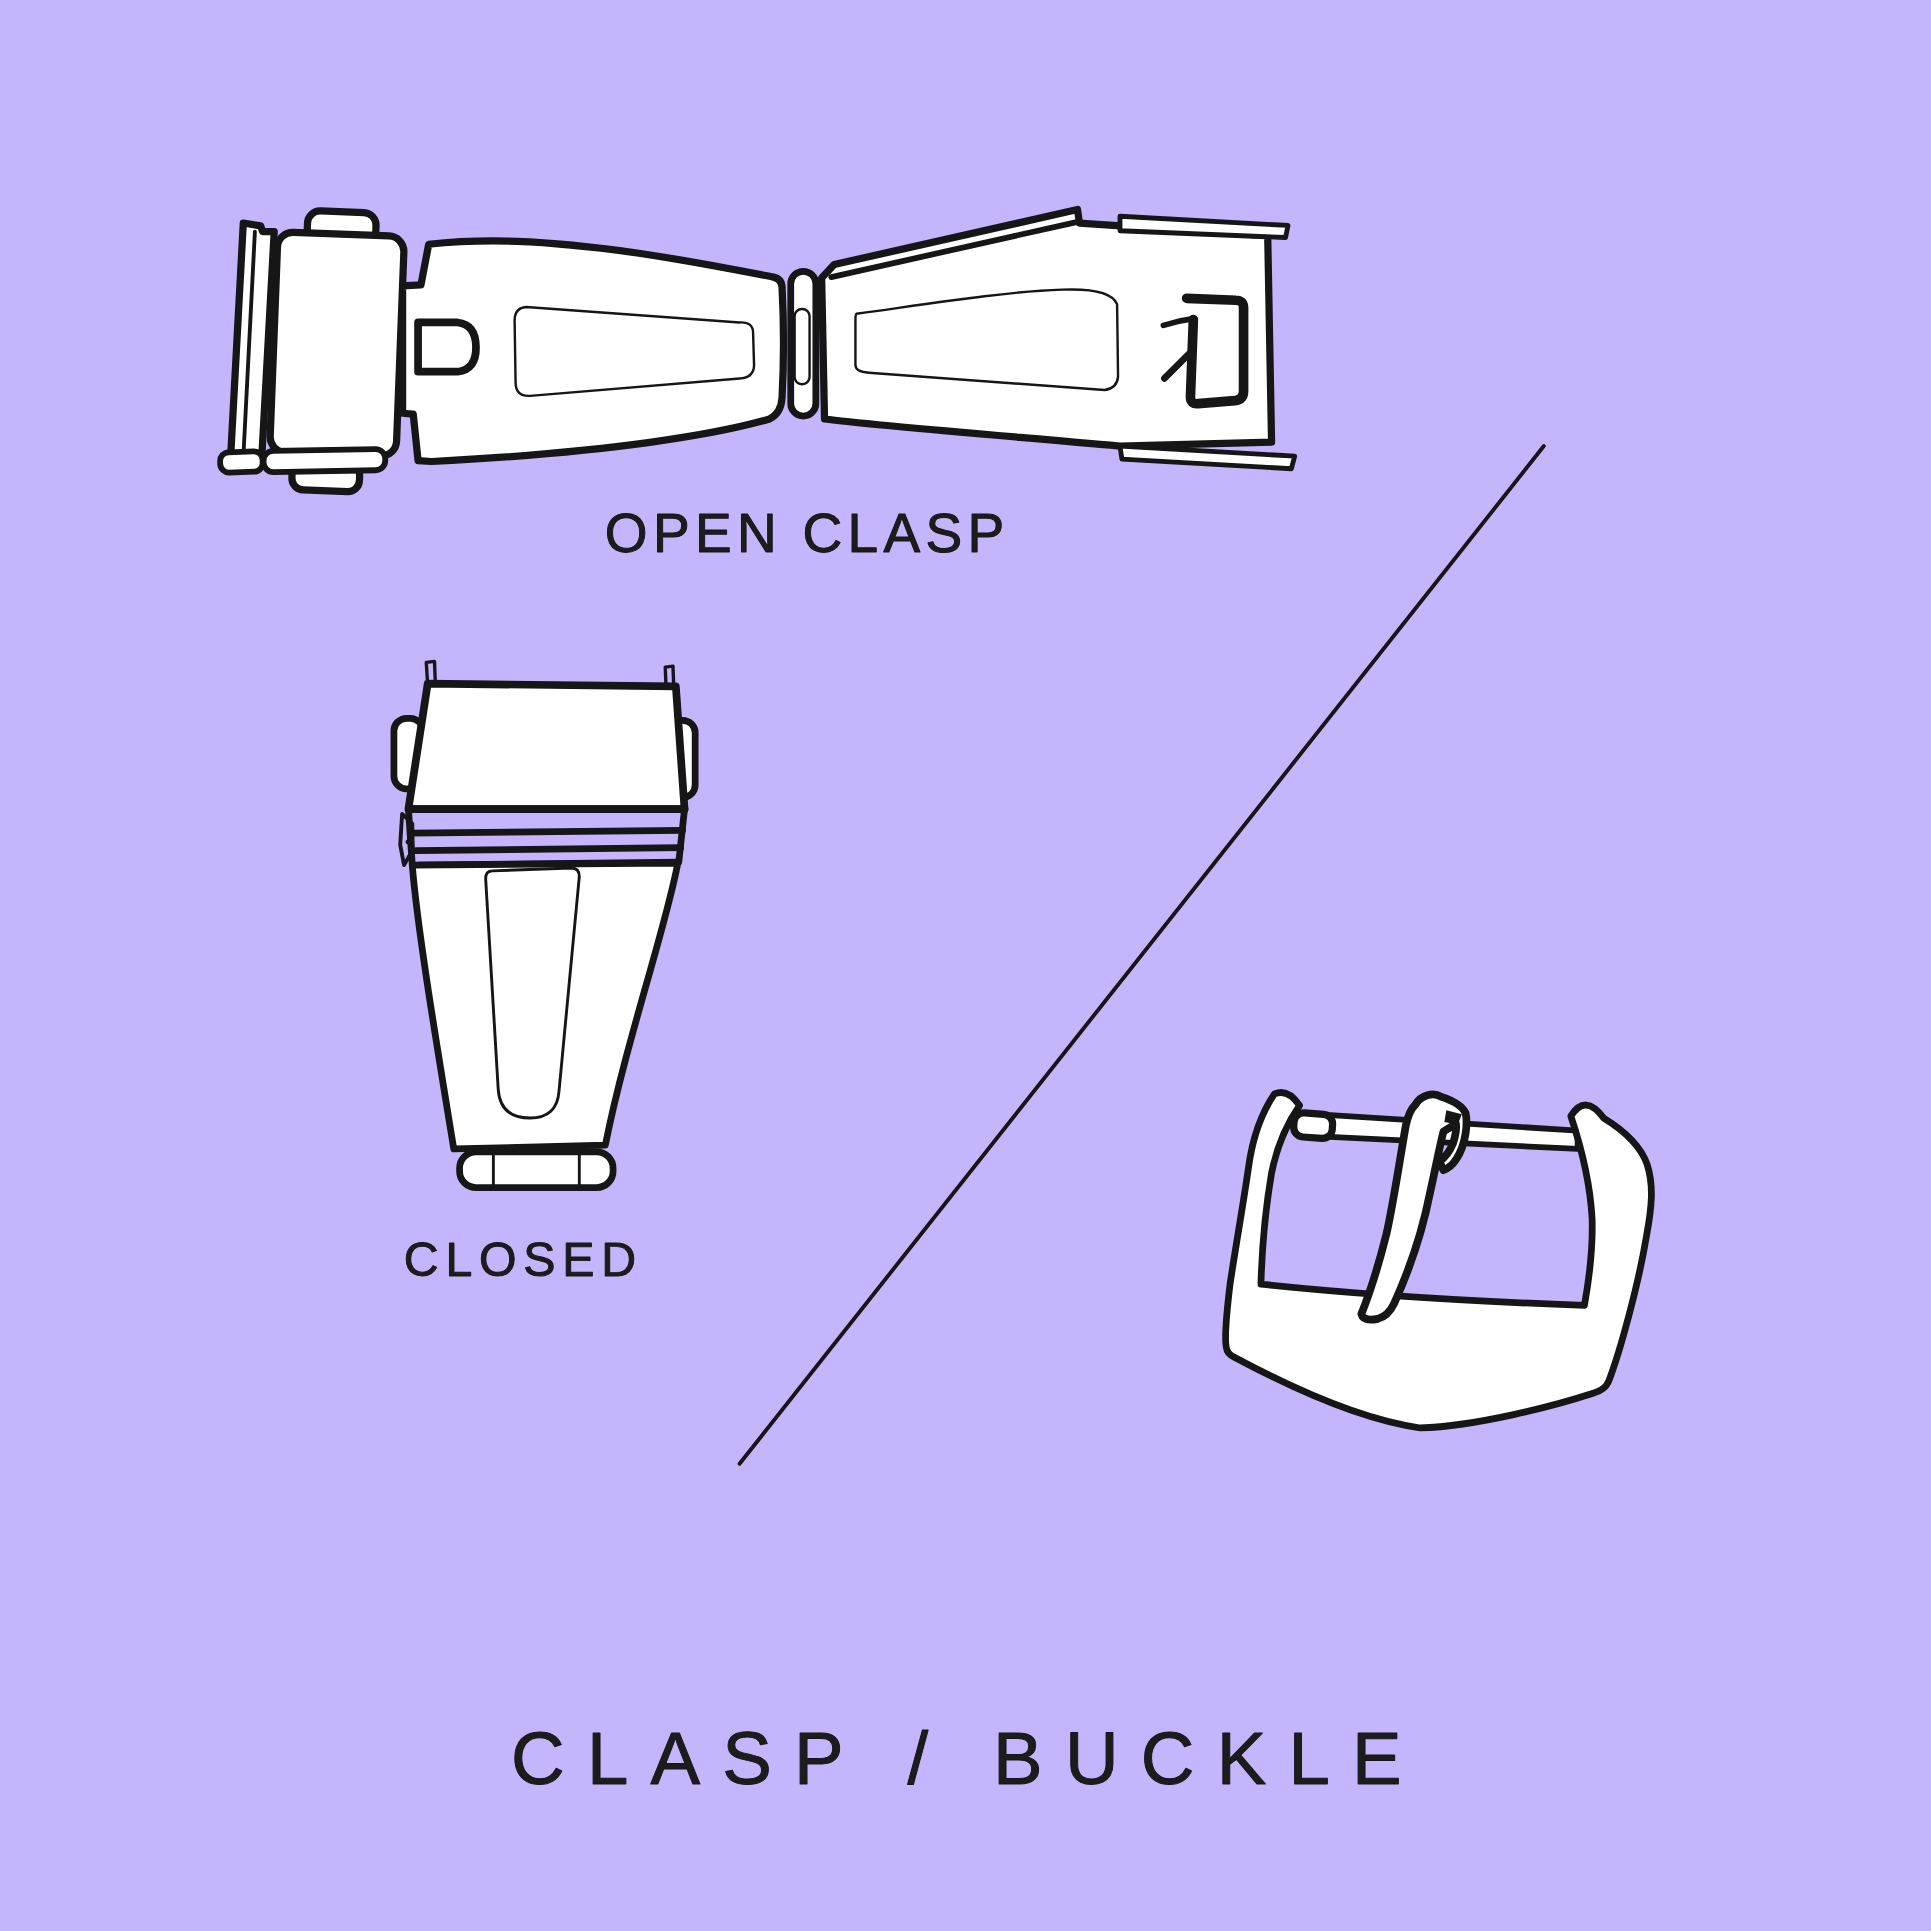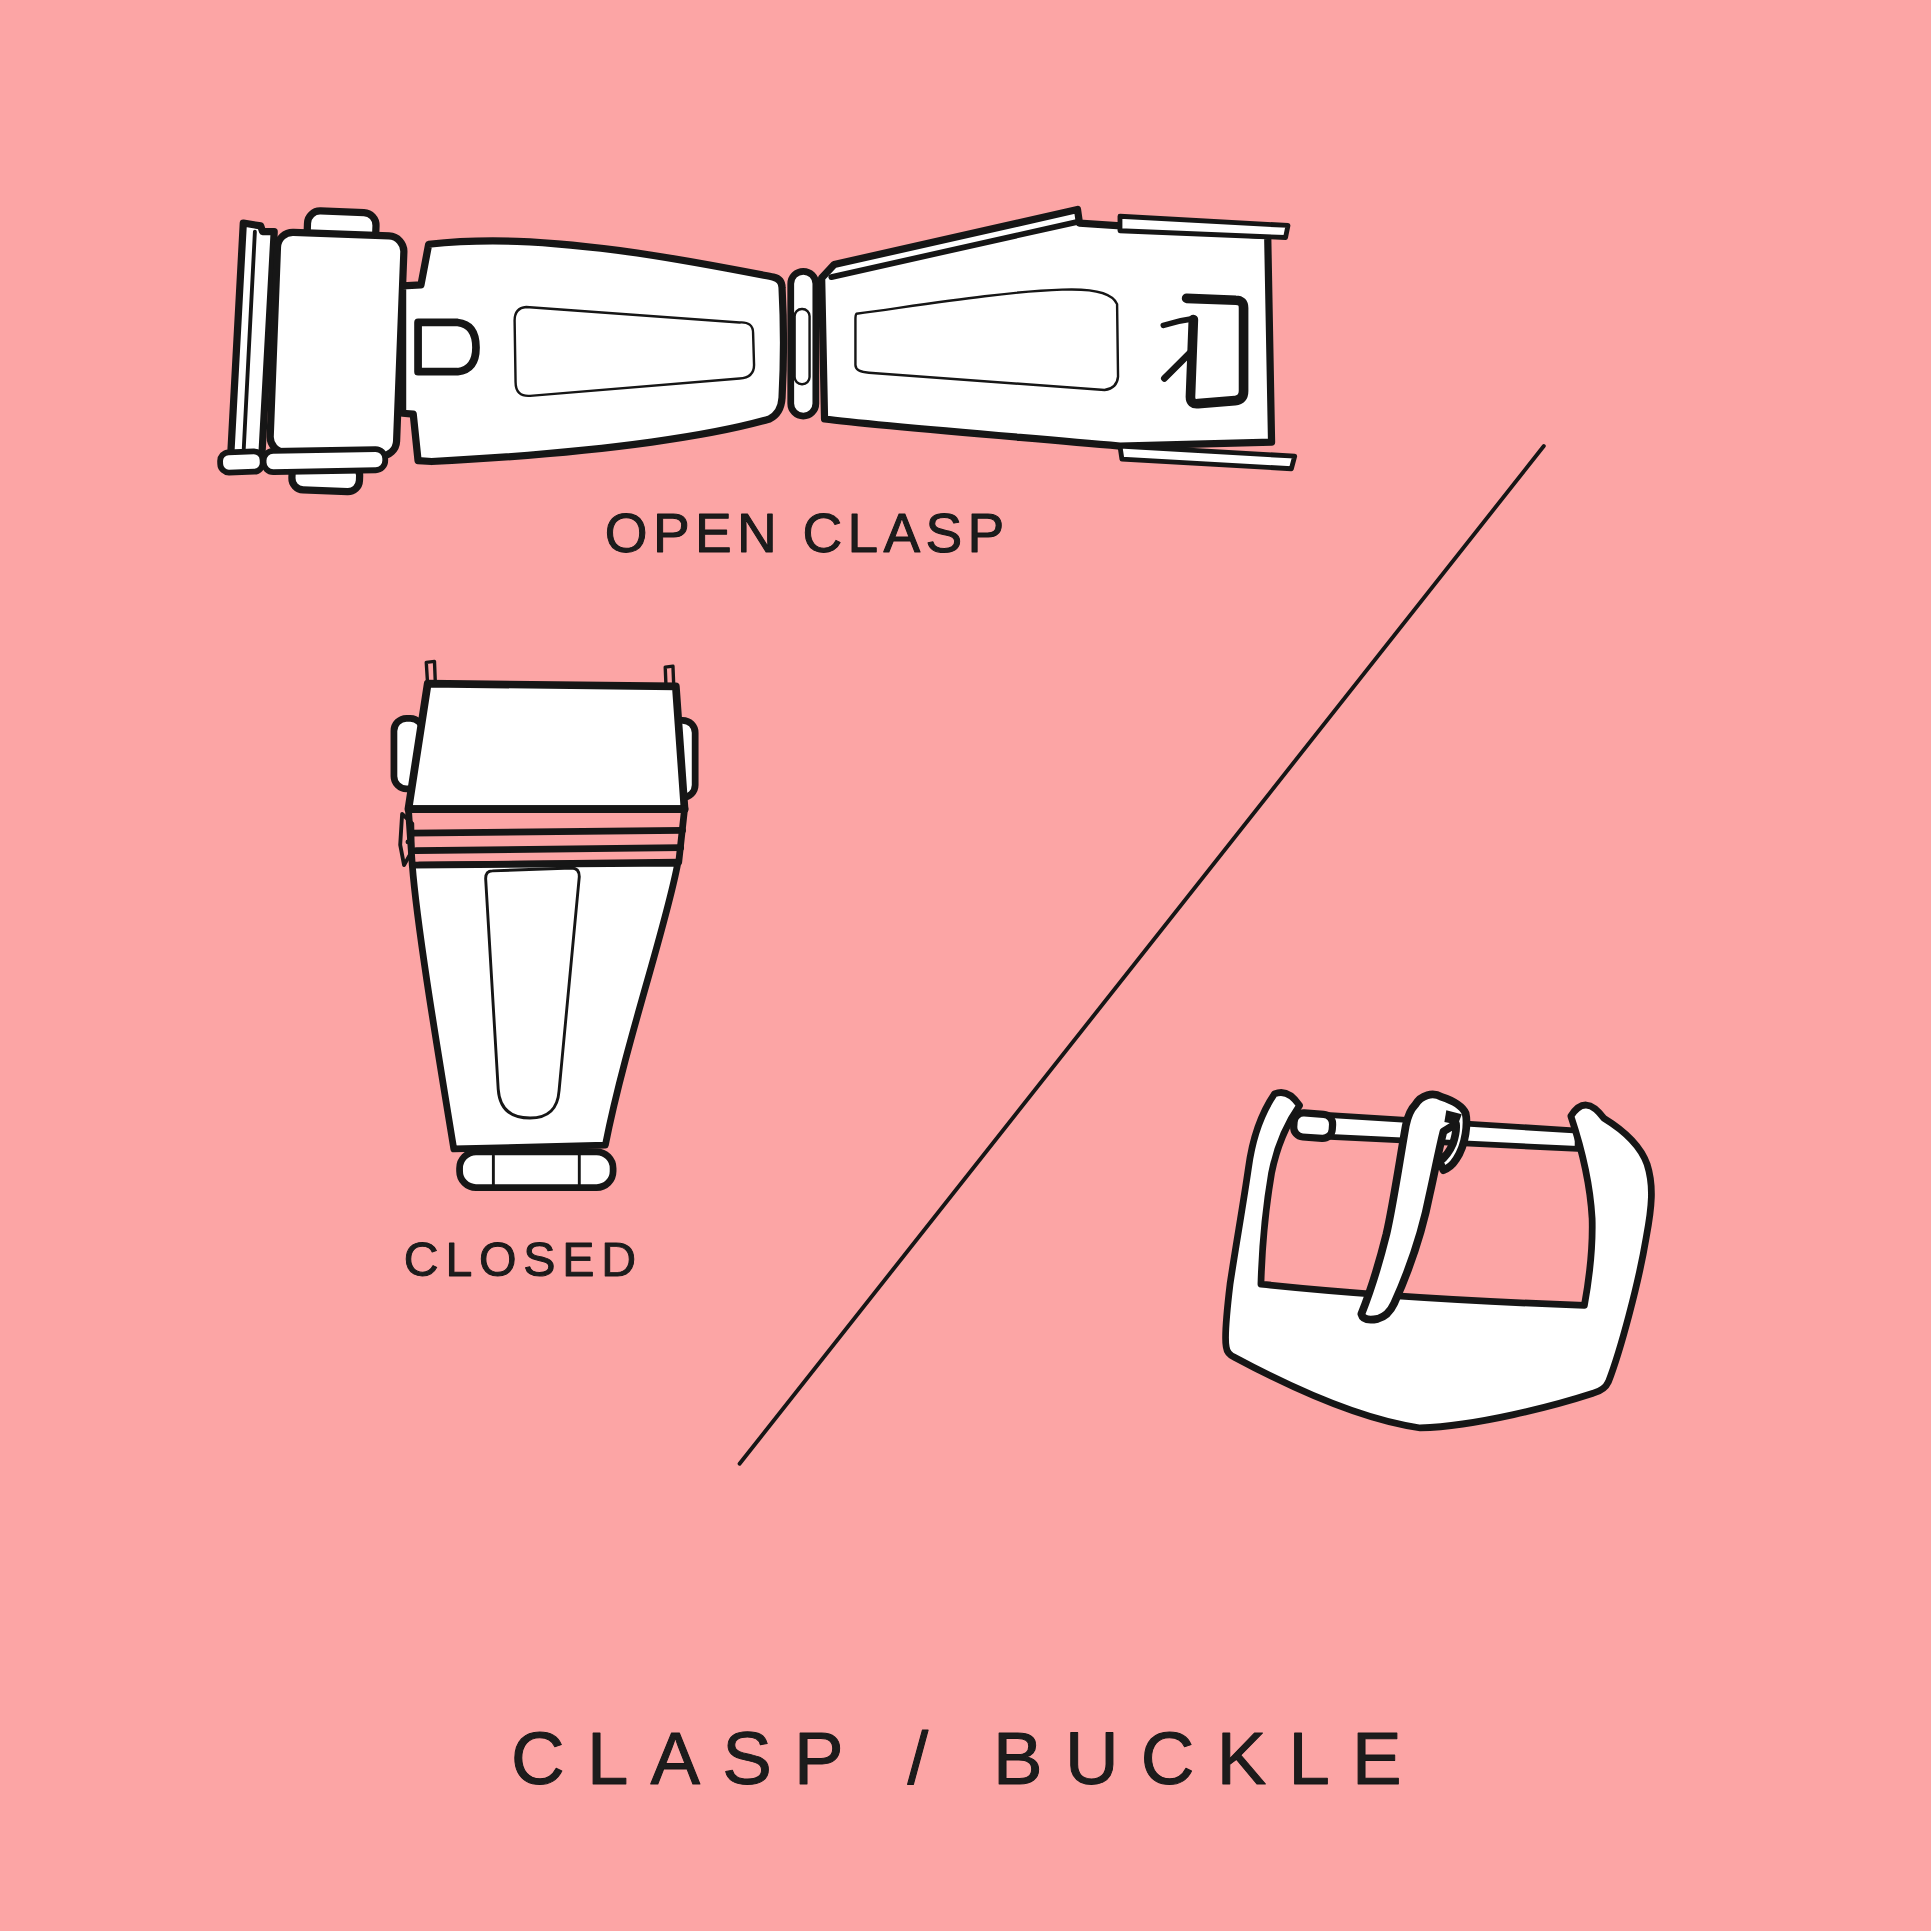--- a/index.html
+++ b/index.html
@@ -1,16 +1,16 @@
 <!DOCTYPE html>
 <html><head>
 <meta charset="utf-8">
 <style>
   html,body{margin:0;padding:0;background:#fff;}
-  .page{position:relative;width:1931px;height:1931px;background:#fca5a5;overflow:hidden;}
+  .page{position:relative;width:1931px;height:1931px;background:#c4b5fd;overflow:hidden;}
   svg{position:absolute;left:0;top:0;}
   text{font-family:"Liberation Sans",sans-serif;fill:#1c1c1c;}
 </style>
 </head>
 <body>
 <div class="page">
 <svg width="1931" height="1931" viewBox="0 0 2000 2000" fill="none" stroke="#161616" stroke-linecap="round" stroke-linejoin="round">
 
 <g id="openclasp">
 

